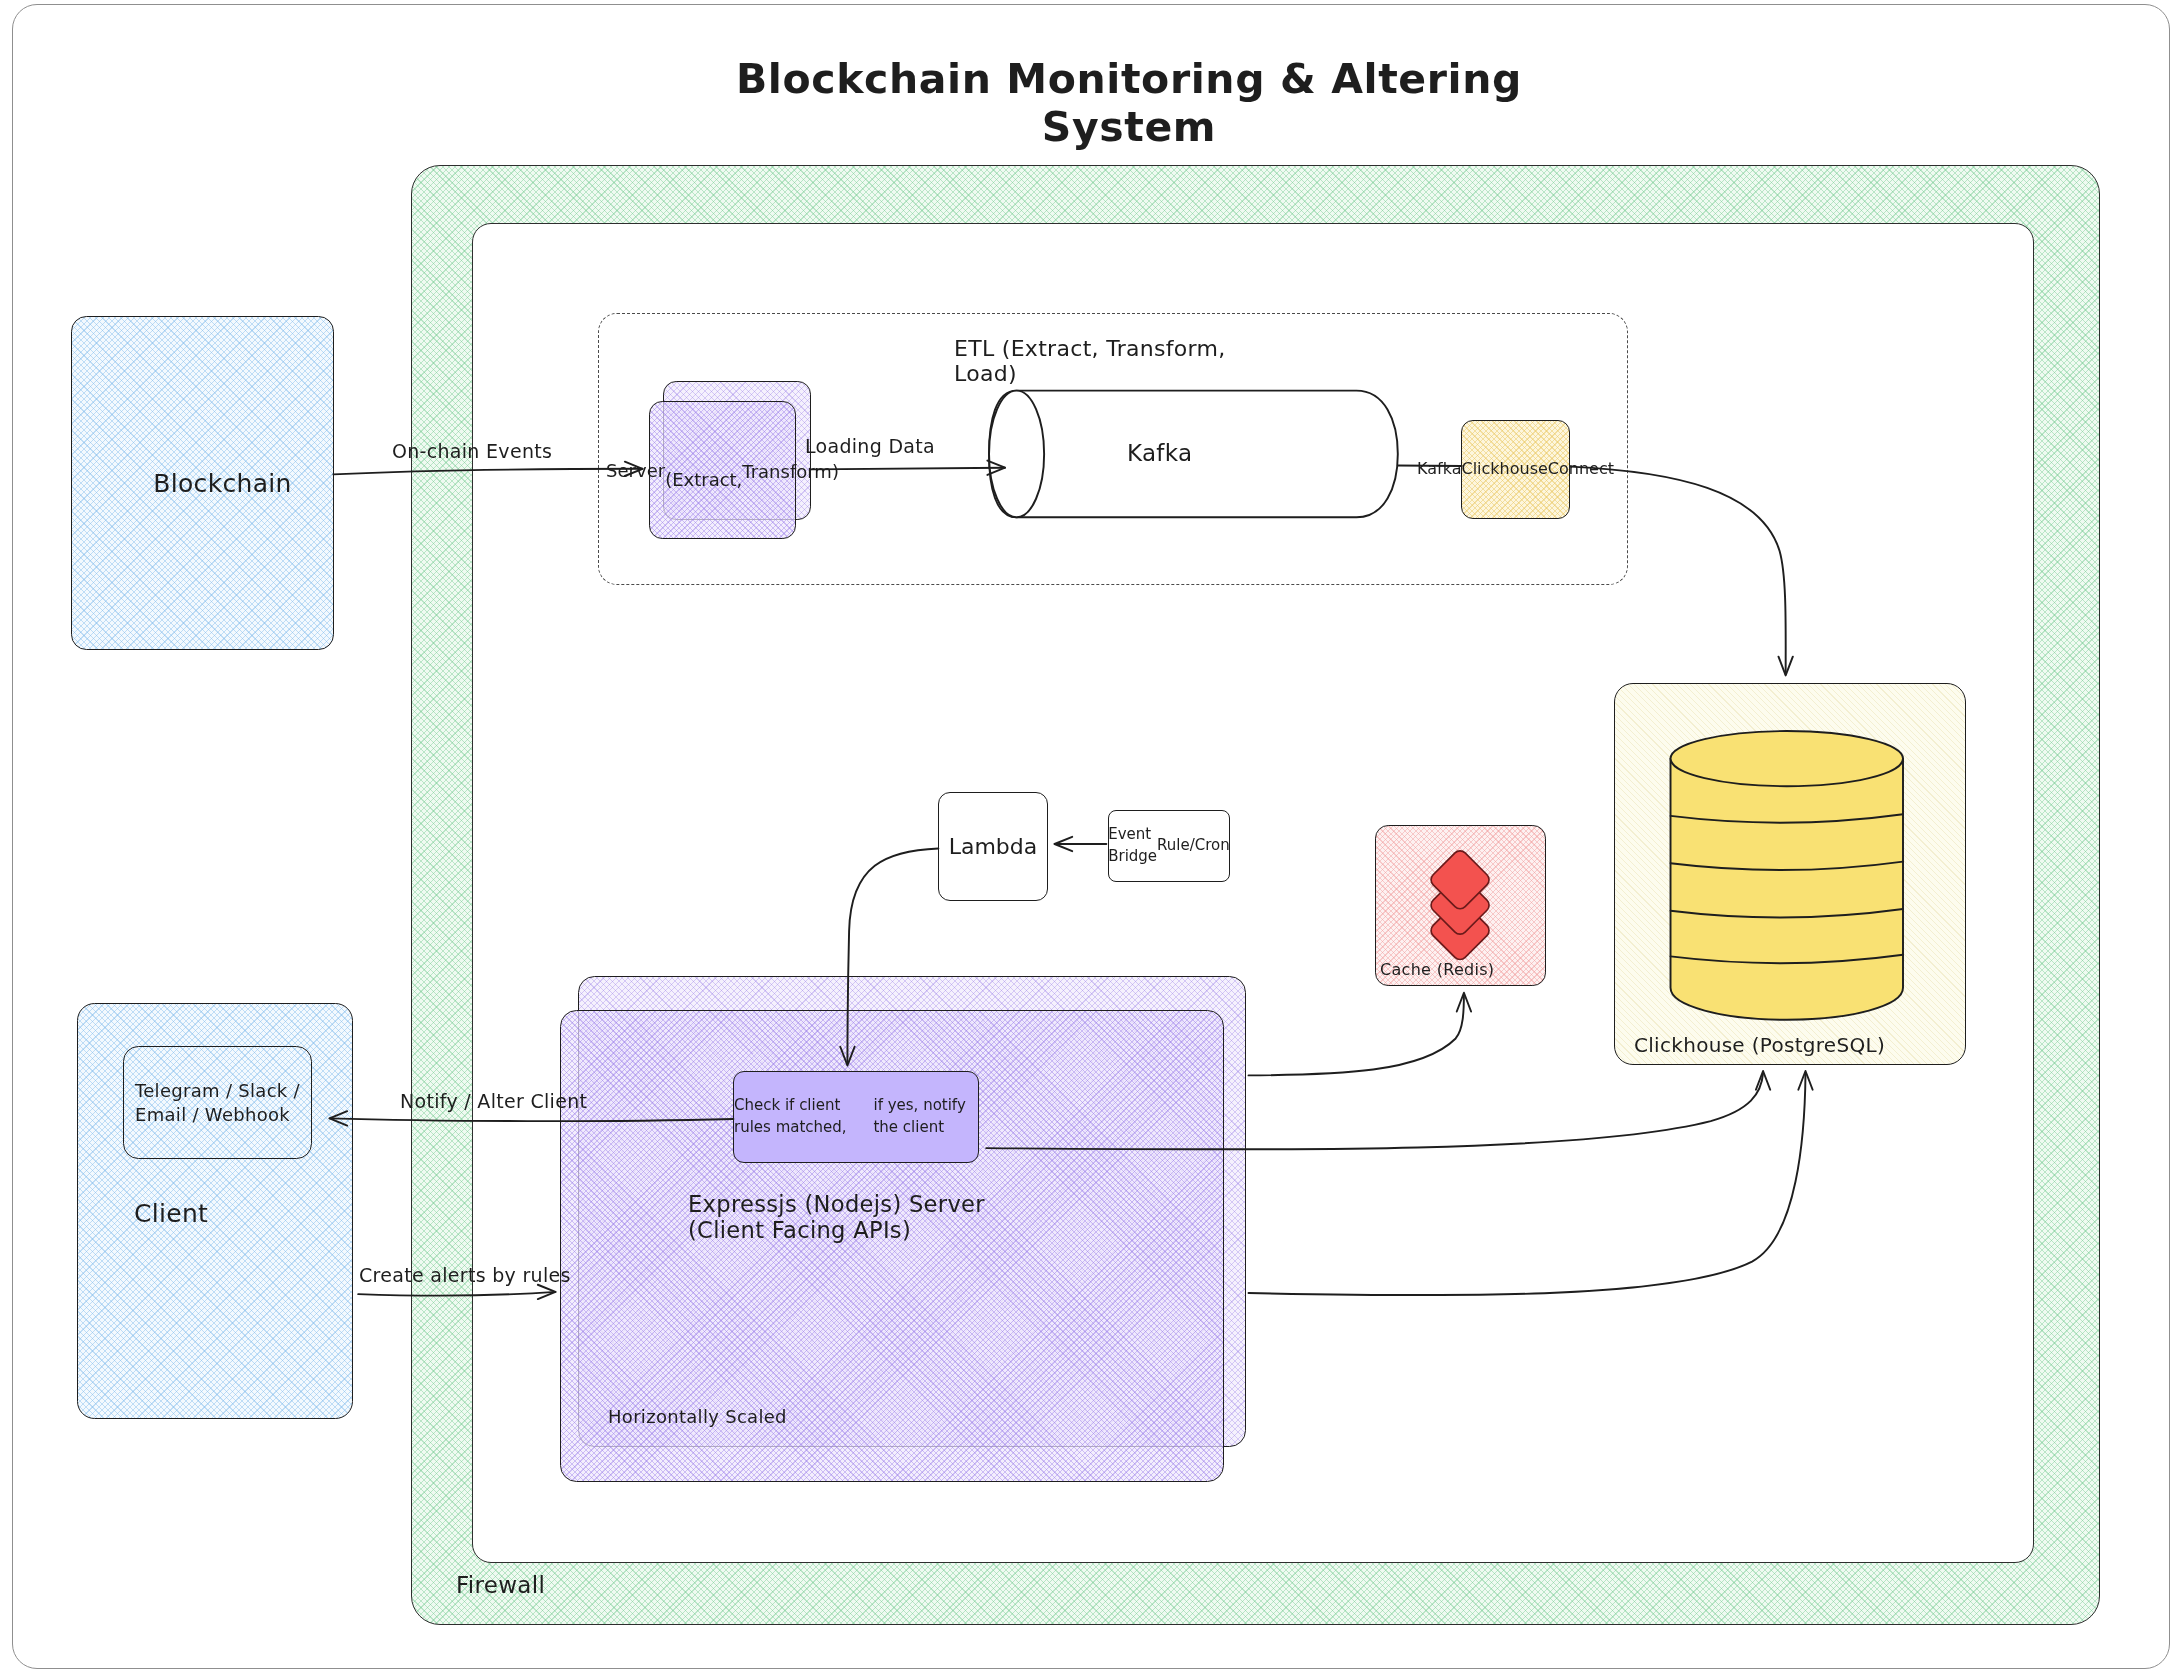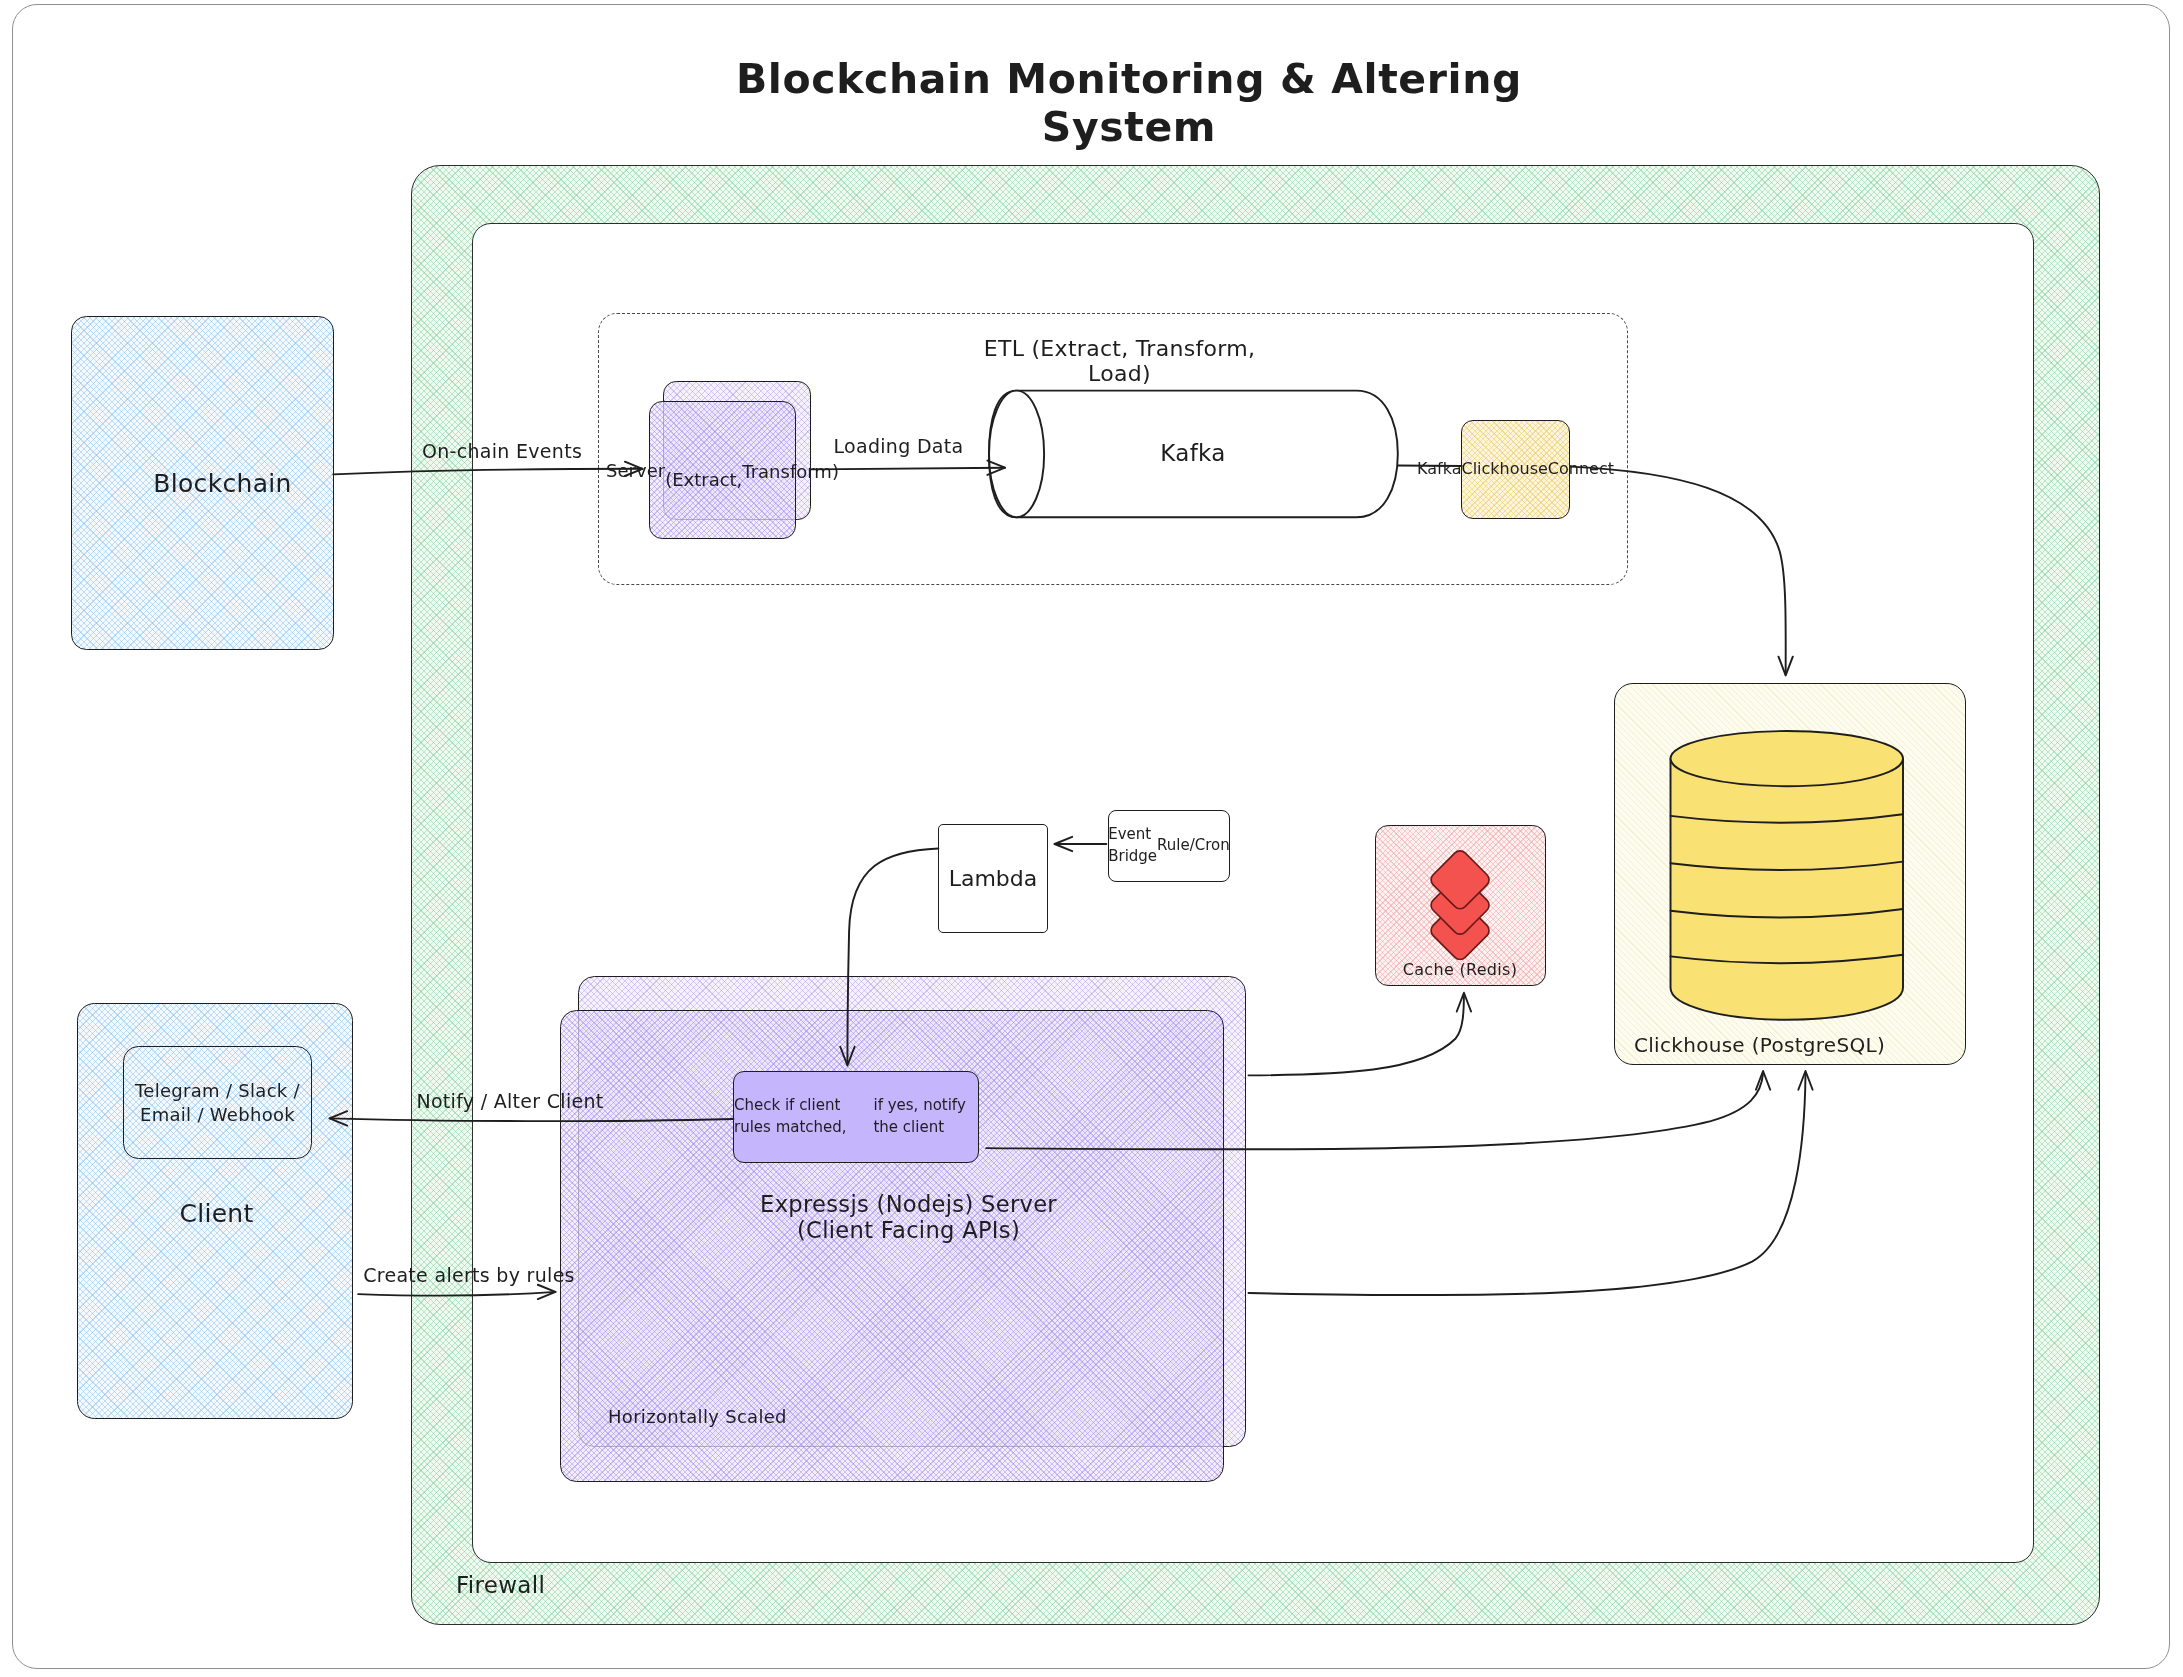--- a/index.html
+++ b/index.html
@@ -1,18 +1,18 @@
 <!DOCTYPE html>
 <html style="font-size:8.8px"><head>
 <meta charset="utf-8">
 <style>
   html,body{margin:0;padding:0;background:#ffffff;font-family:"DejaVu Sans",sans-serif;}
   .canvas{position:relative;width:2183px;height:1677px;background:#fff;overflow:hidden;color:#1e1e1e;}
   .label{position:absolute;z-index:6;color:#1e1e1e;letter-spacing:0.3px;font-weight:500;}
-  .center{text-align:center;}
+  .center{}
   .box{position:absolute;border:1.9px solid #1e1e1e;border-radius:15.4px;box-sizing:border-box;}
   .flexc{display:flex;flex-direction:row;align-items:center;justify-content:center;}
   .flex1{display:flex;align-items:center;justify-content:center;}
 
   
   .hatch-blue{background-color:#f3f9fe;background-image:
     repeating-linear-gradient(45deg,rgba(125,185,235,.45) 0 0.9px,transparent 0.9px 4.4px),
     repeating-linear-gradient(135deg,rgba(125,185,235,.45) 0 0.9px,transparent 0.9px 4.4px); padding-left: 40px;}
   .hatch-green{background-color:#effaf1;background-image:
     repeating-linear-gradient(45deg,rgba(110,200,140,.42) 0 0.9px,transparent 0.9px 4.4px),
@@ -89,21 +89,21 @@
     <span style="font-size:16px;line-height:1.42;font-weight:500;">Clickhouse</span>
     <span style="font-size:16px;line-height:1.42;font-weight:500;">Connect</span>
   </div>
 
   <div class="box hatch-ivory" style="left:1614px;top:683px;width:352px;height:382px;border-width:1.7px;border-radius:19px;"></div>
   <div class="label" style="left:1634px;top:1033px;font-size:20px;">Clickhouse (PostgreSQL)</div>
 
   <div class="box hatch-pink" style="left:1375px;top:825px;width:171px;height:161px;border-width:1.7px;border-radius:13.2px;"></div>
   <div class="label center" style="left:1380px;top:960px;width:160px;font-size:16px;">Cache (Redis)</div>
 
-  <div class="box flex1" style="left:938px;top:792px;width:110px;height:109px;border-width:1.7px;border-radius:5px;background:#fff;margin-top:32px;">
+  <div class="box flex1" style="left:938px;top:792px;width:110px;height:109px;border-width:1.7px;border-radius:12px;background:#fff;">
     <span style="font-size:22px;font-weight:500;">Lambda</span>
   </div>
 
   <div class="box flexc" style="left:1108px;top:810px;width:122px;height:72px;border-width:1.7px;border-radius:8px;background:#fff;">
     <span style="font-size:15px;line-height:1.45;font-weight:500;">Event Bridge</span>
     <span style="font-size:15px;line-height:1.45;font-weight:500;">Rule/Cron</span>
   </div>
 
   <div class="box hatch-purple" style="left:578px;top:976px;width:668px;height:471px;border-radius:16.5px;"></div>
   <div class="box hatch-purple-dense" style="left:560px;top:1010px;width:664px;height:472px;border-radius:16.5px;"></div>

